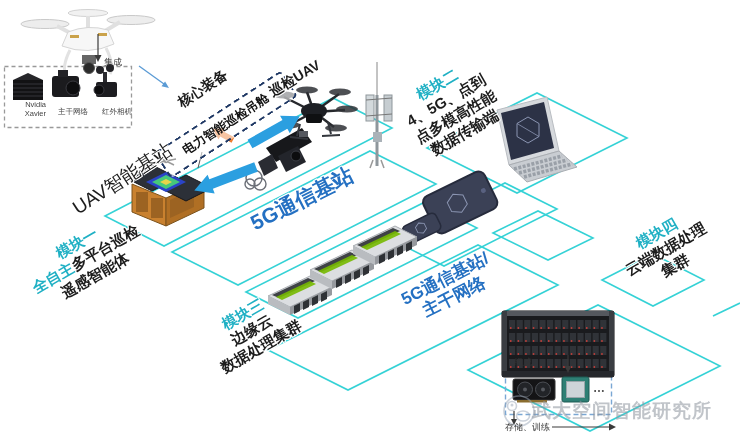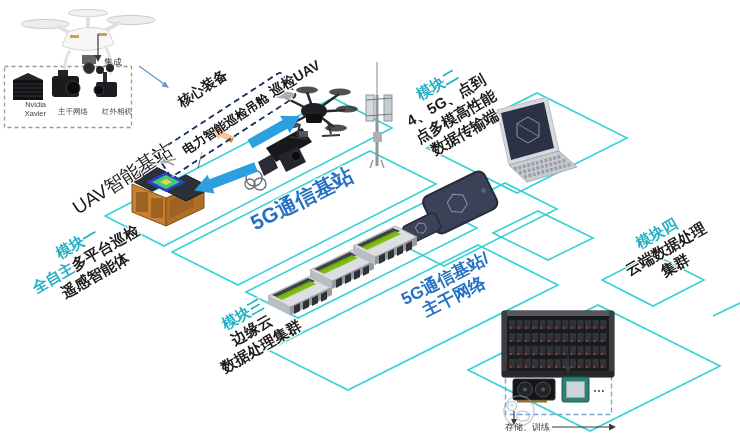--- a/index.html
+++ b/index.html
@@ -294,14 +294,15 @@
   <div class="mod" style="left:590px;top:222px;width:152px;transform:rotate(-30deg);">
     <div class="teal">模块四</div>
     <div>云端数据处理</div>
     <div>集群</div>
   </div>
 
   <div class="lbl tiny" style="left:514px;top:356px;">组成</div>
   <div class="lbl" style="left:593px;top:381px;font-size:12px;font-weight:bold;color:#555;text-shadow:none;">…</div>
   <div class="lbl tiny" style="left:505px;top:421px;">存储、训练</div>
 
+  <div class="watermark">武大空间智能研究所</div>
 
 </div>
 
 </body></html>

